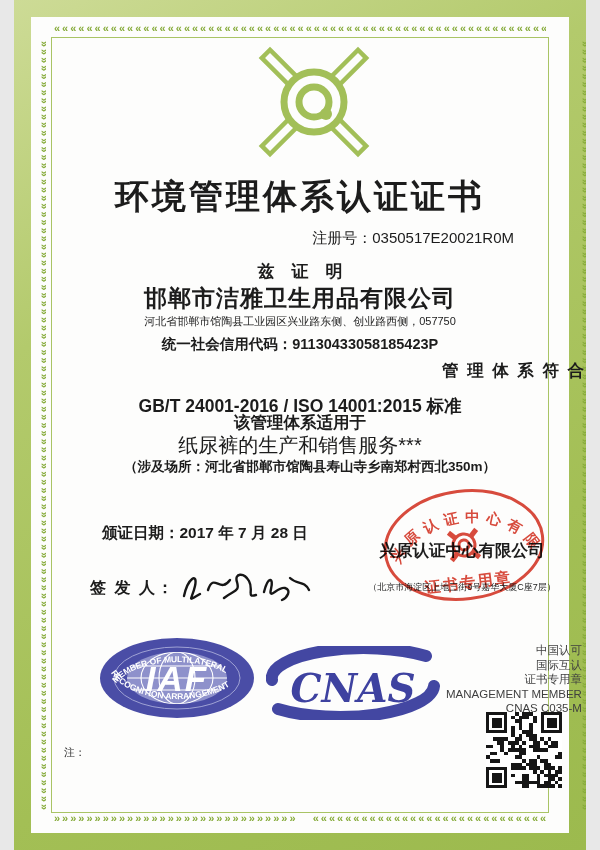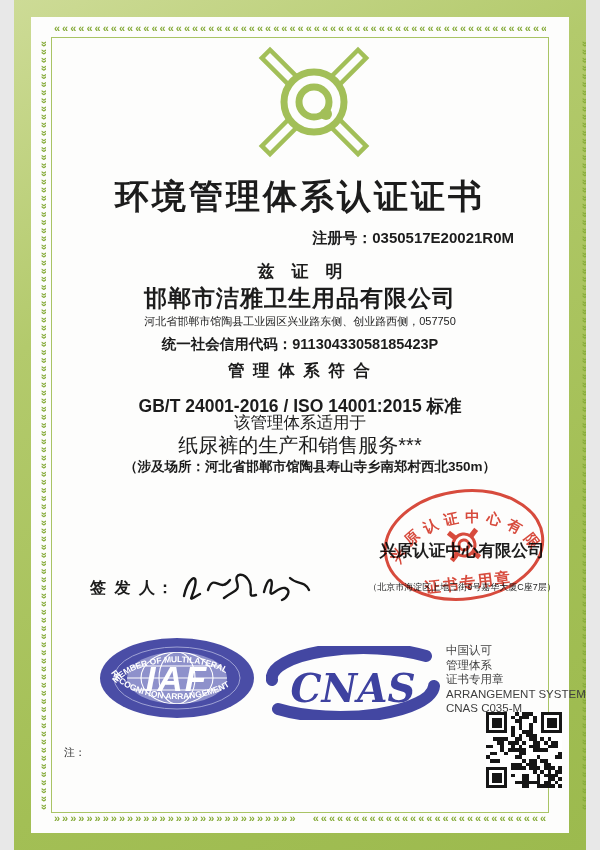--- a/index.html
+++ b/index.html
@@ -17,48 +17,48 @@
   .chev-bottom{top:812px;left:40px;right:40px;height:13px;}
   .chev-bottom::before{content:"»»»»»»»»»»»»»»»»»»»»»»»»»»»»»»\00A0\00A0\00A0««««««««««««««««««««««««««««««";}
   .chev-vert{top:40px;width:770px;height:13px;transform-origin:0 0;transform:translateY(770px) rotate(-90deg);}
   .chev-left{left:23px;}
   .chev-right{left:564px;}
   .chev-vert::before{content:"««««««««««««««««««««««««««««««««««««««««««««««««««««««««««««««««««««««««««««««««««««««««««««««««««««";}
 
   .abs{position:absolute;left:0;right:0;text-align:center;}
   .logo{position:absolute;left:240px;top:44px;width:120px;height:116px;}
   .title{top:174px;font-size:34px;font-weight:700;letter-spacing:3px;}
-  .regno{position:absolute;top:229px;right:72px;font-size:15px;font-weight:700;margin-left:36px;}
+  .regno{position:absolute;top:229px;right:72px;font-size:15px;font-weight:400;margin-left:36px;}
   .certify{top:260px;font-size:17px;font-weight:700;}
   .company{top:283px;font-size:23px;font-weight:700;letter-spacing:1px;}
   .caddr{top:314px;font-size:11px;font-weight:400;}
   .ccode{top:335px;font-size:14.5px;font-weight:700;}
-  .conform{top:360px;font-size:16.5px;font-weight:700;letter-spacing:2px;}
+  .conform{top:360px;font-size:16.5px;font-weight:700;letter-spacing:2px;text-align:right;}
   .standard{top:394px;font-size:17.5px;font-weight:700;}
-  .scopehead{top:412px;font-size:16.5px;font-weight:400;}
+  .scopehead{top:412px;font-size:16.5px;font-weight:700;}
   .scope{top:432px;font-size:20px;font-weight:400;}
   .sites{top:458px;font-size:13.5px;font-weight:700;margin-left:20px;}
 
   .issue{position:absolute;left:88px;top:523px;font-size:15.5px;font-weight:700;}
   .expiry{position:absolute;left:88px;top:548px;font-size:15.5px;font-weight:700;}
   .expiry sup{font-size:9px;}
   .signer{position:absolute;left:76px;top:578px;font-size:16px;font-weight:700;letter-spacing:2px;}
   .signature{position:absolute;left:162px;top:560px;width:140px;height:52px;}
 
   .issuer{position:absolute;left:356px;top:540px;width:184px;text-align:center;
           font-size:16.5px;font-weight:700;}
   .stamp{position:absolute;left:366px;top:486px;width:168px;height:118px;
          transform:rotate(-7deg);opacity:.92;mix-blend-mode:multiply;}
   .iaddr{position:absolute;left:350px;top:581px;width:196px;text-align:center;
          font-size:9px;color:#222;}
 
   .iaf{position:absolute;left:84px;top:637px;width:158px;height:82px;}
   .cnas{position:absolute;left:252px;top:646px;width:174px;height:74px;}
   .cnastext{position:absolute;left:432px;top:643px;font-size:11.5px;line-height:14.5px;
-            color:#3f3f3f;font-weight:500;}
+            color:#3f3f3f;font-weight:500;text-align:right;}
   .cnastext div{white-space:nowrap;}
 
   .qr{position:absolute;left:472px;top:712px;width:76px;height:76px;background:#fff;
       display:grid;grid-template-columns:repeat(21,1fr);grid-template-rows:repeat(21,1fr);}
   .qr i{display:block;}
   .qr i.on{background:#161616;}
   .qf{position:absolute;width:15px;height:15px;border:3px solid #161616;background:#fff;}
   .qf::after{content:"";position:absolute;inset:2.5px;background:#161616;}
   .qf-tl{left:0;top:0;}.qf-tr{right:0;top:0;}.qf-bl{left:0;bottom:0;}
 
@@ -100,20 +100,21 @@
   <div class="abs company">邯郸市洁雅卫生用品有限公司</div>
   <div class="abs certify">兹　证　明</div>
   <div class="abs caddr">河北省邯郸市馆陶县工业园区兴业路东侧、创业路西侧，057750</div>
   <div class="abs ccode">统一社会信用代码：91130433058185423P</div>
   <div class="abs conform">管 理 体 系 符 合</div>
   <div class="abs standard">GB/T 24001-2016 / ISO 14001:2015 标准</div>
   <div class="abs scopehead">该管理体系适用于</div>
   <div class="abs scope">纸尿裤的生产和销售服务***</div>
   <div class="abs sites">（涉及场所：河北省邯郸市馆陶县寿山寺乡南郑村西北350m）</div>
 
+  <div class="issue">颁证日期：2017 年 7 月 28 日</div>
   <div class="signer">签 发 人：</div>
 
   <svg class="signature" viewBox="0 0 140 52" aria-label="王宏林">
     <g fill="none" stroke="#161616" stroke-width="2.4" stroke-linecap="round">
       <path d="M8 36 C12 18 22 12 19 26 C16 40 10 42 24 34"></path>
       <path d="M32 30 C38 12 44 34 54 20"></path>
       <path d="M48 38 C58 30 64 32 61 22 C58 13 68 12 73 21 C78 30 70 38 80 35"></path>
       <path d="M88 32 C92 16 98 17 95 29 C92 41 102 26 109 28 C116 30 111 38 106 40"></path>
       <path d="M114 18 C121 25 128 20 133 30"></path>
     </g>
@@ -167,23 +168,23 @@
   </svg>
 
   <svg class="cnas" viewBox="0 0 174 74">
     <path d="M 6 34 A 92 30 0 0 1 160 10" fill="none" stroke="#4347a2" stroke-width="12" stroke-linecap="round"></path>
     <path d="M 12 63 A 94 32 0 0 0 168 40" fill="none" stroke="#4347a2" stroke-width="12" stroke-linecap="round"></path>
     <text x="87" y="56" text-anchor="middle" font-size="39" font-weight="bold" font-style="italic" fill="#3e42a0" font-family="'DejaVu Serif','Liberation Serif',serif">CNAS</text>
   </svg>
 
   <div class="cnastext">
     <div>中国认可</div>
-    <div>管理体系</div>
+    <div>国际互认</div>
     <div>证书专用章</div>
-    <div>ARRANGEMENT SYSTEM</div>
+    <div>MANAGEMENT MEMBER</div>
     <div>CNAS C035-M</div>
   </div>
 
   <div class="qr">
     <span class="qf qf-tl"></span>
     <span class="qf qf-tr"></span>
     <span class="qf qf-bl"></span>
   <i></i>
       <i></i>
       <i></i>

